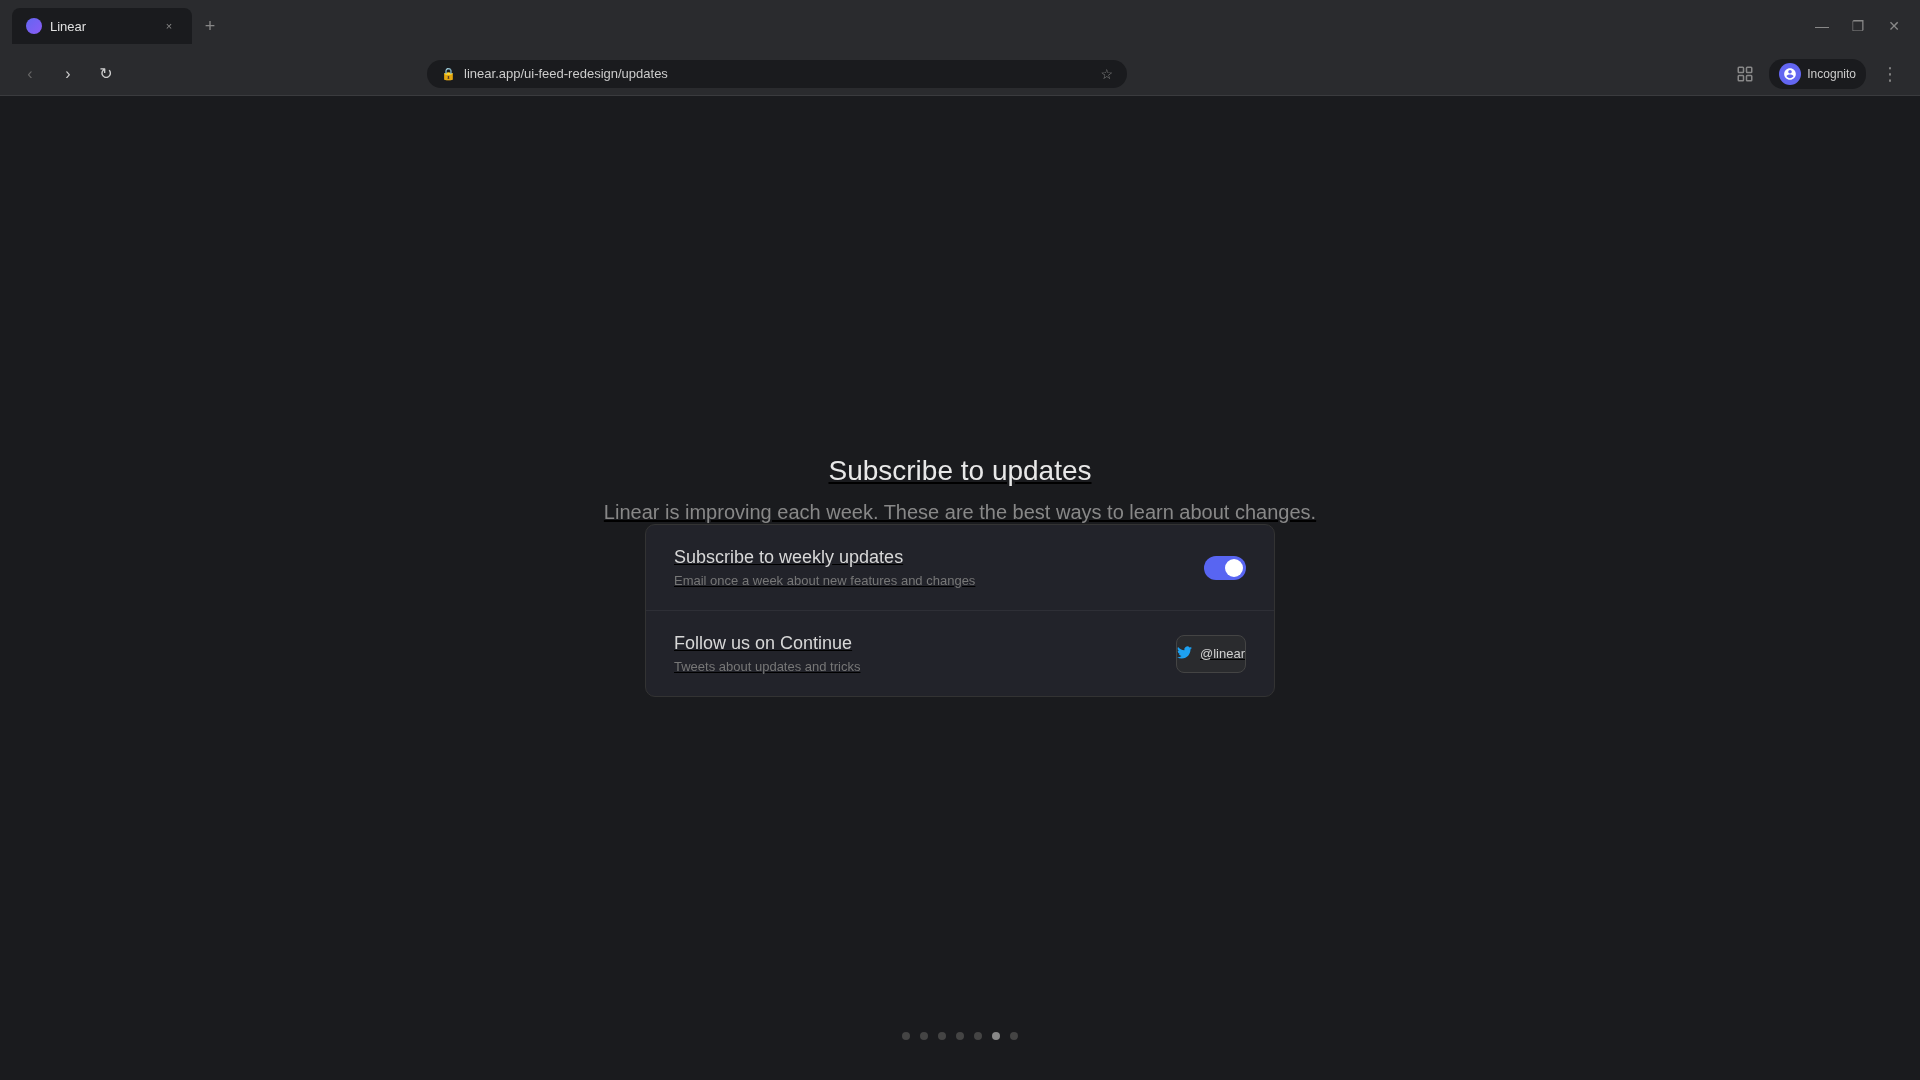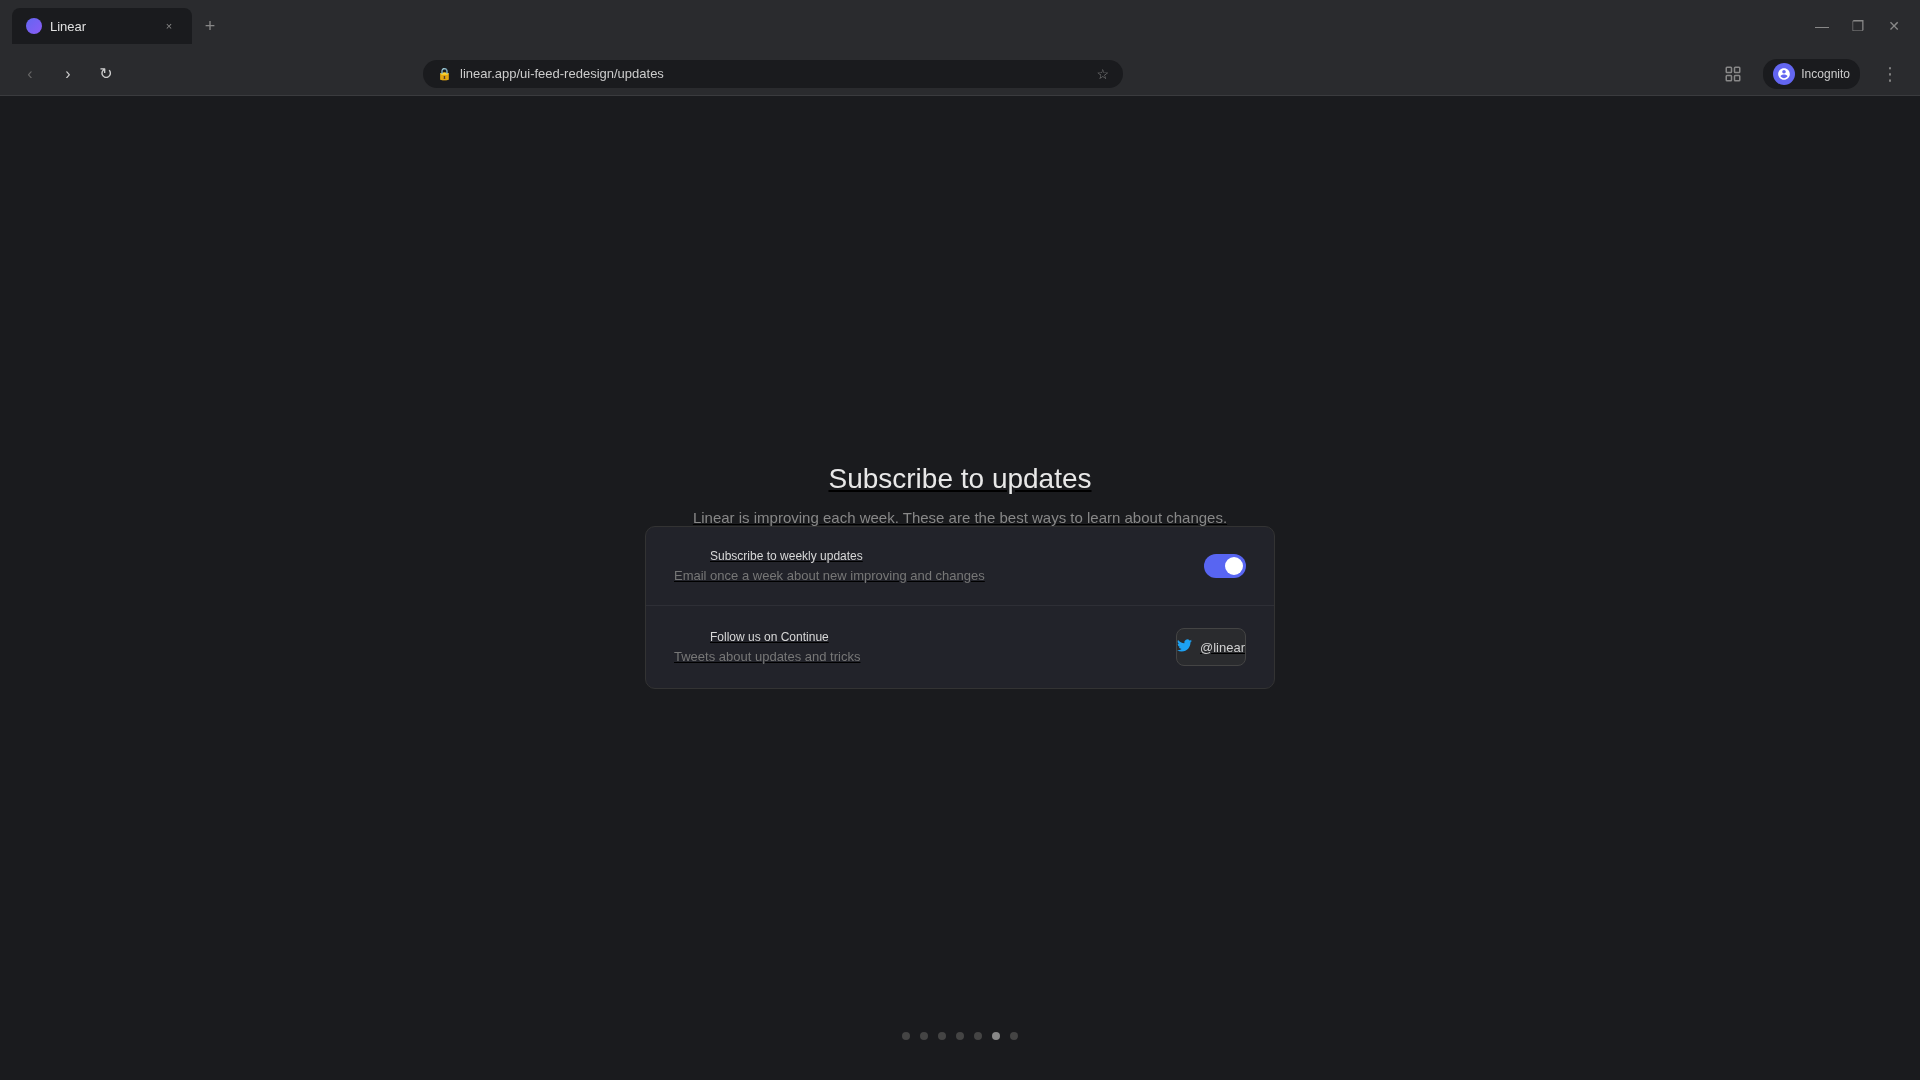--- a/index.html
+++ b/index.html
@@ -160,21 +160,21 @@
 
     .address-star {
       color: #888;
       font-size: 14px;
       cursor: pointer;
     }
 
     .nav-right {
       display: flex;
       align-items: center;
-      gap: 16px;
+      gap: 10px;
       margin-left: auto;
     }
 
     .extensions-btn {
       display: flex;
       align-items: center;
       gap: 6px;
       padding: 4px 10px;
       background: #1a1b1e;
       border-radius: 14px;
@@ -222,21 +222,21 @@
 
     .main-heading {
       font-size: 28px;
       font-weight: 500;
       color: #e8e8e8;
       margin-bottom: 14px;
       text-align: center;
     }
 
     .sub-heading {
-      font-size: 15px;
+      font-size: 20px;
       color: #888;
     }
 
     .card {
       background: #22232a;
       border: 1px solid #333;
       border-radius: 10px;
       width: 630px;
       overflow: hidden;
       margin-bottom: 24px;
@@ -247,25 +247,24 @@
       align-items: center;
       padding: 22px 28px;
       justify-content: space-between;
     }
 
     .card-row + .card-row {
       border-top: 1px solid #2e2f36;
     }
 
     .card-row-text h3 {
-      font-size: 12px;
+      font-size: 18px;
       font-weight: 500;
       color: #d8d8d8;
       margin-bottom: 5px;
-      margin-left: 36px;
     }
 
     .card-row-text p {
       font-size: 13px;
       color: #777;
     }
 
     
     .toggle {
       width: 42px;
@@ -408,21 +407,21 @@
 
 <div class="page-content">
   <h1 class="main-heading">Subscribe to updates</h1>
   <p class="sub-heading">Linear is improving each week. These are the best ways to learn about changes.</p>
 
   <div class="card">
 
     <div class="card-row">
       <div class="card-row-text">
         <h3>Subscribe to weekly updates</h3>
-        <p>Email once a week about new improving and changes</p>
+        <p>Email once a week about new features and changes</p>
       </div>
       <div class="toggle on">
         <div class="toggle-knob"></div>
       </div>
     </div>
 
     <div class="card-row">
       <div class="card-row-text">
         <h3>Follow us on Continue</h3>
         <p>Tweets about updates and tricks</p>

